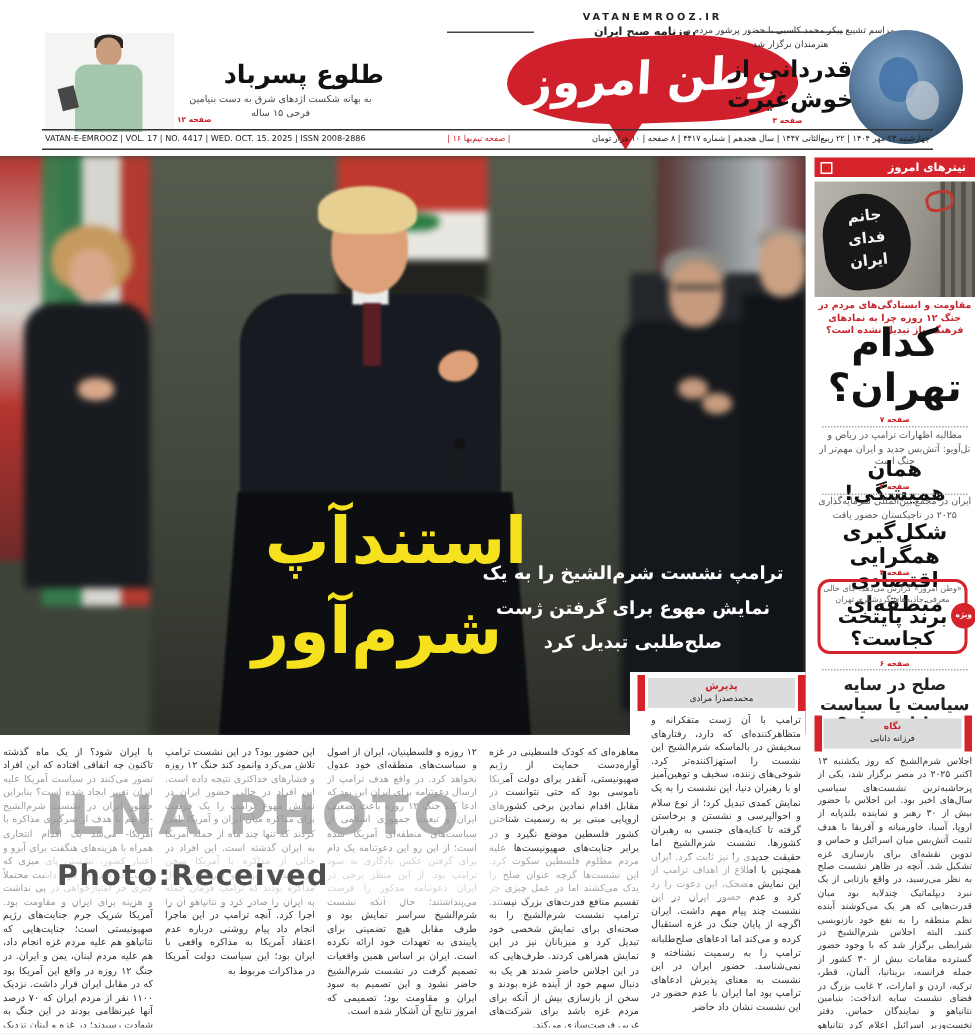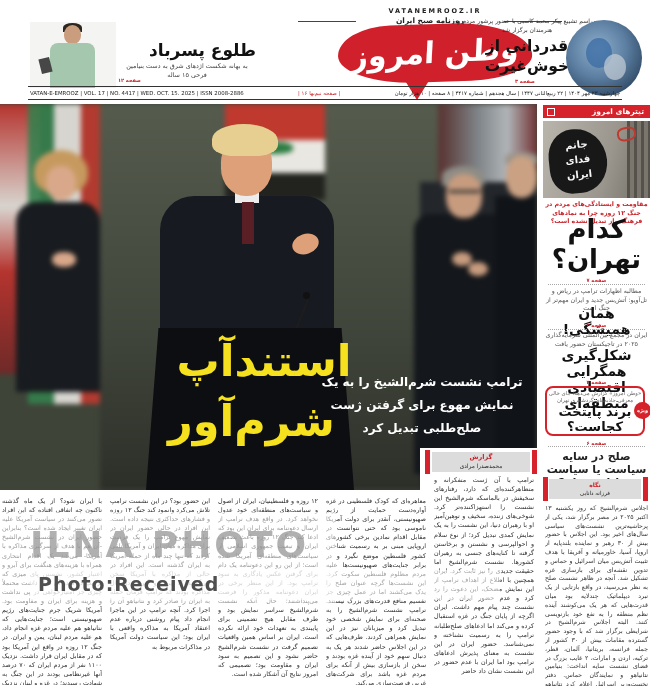--- a/index.html
+++ b/index.html
@@ -231,21 +231,21 @@
   </div>
 
   <div class="abs rtl" id="headline-1">استندآپ</div>
   <div class="abs rtl" id="headline-2">شرم‌آور</div>
   <div class="abs rtl" id="subhead">ترامپ نشست شرم‌الشیخ را به یک نمایش مهوع برای گرفتن ژست صلح‌طلبی تبدیل کرد</div>
 
   <div class="abs" id="photo-notch"></div>
   <div class="abs redbar" id="report-red-l"></div>
   <div class="abs redbar" id="report-red-r"></div>
   <div class="abs" id="report-bar">
-    <span class="lbl rtl">گزارش</span>
+    <span class="lbl rtl">پذیرش</span>
     <span class="auth rtl">محمدصدرا مرادی</span>
   </div>
 
   <div class="abs bodycol" id="col5">ترامپ با آن ژست متفکرانه و متظاهرکننده‌ای که دارد، رفتارهای سخیفش در بالماسکه شرم‌الشیخ این نشست را استهزاکننده‌تر کرد. شوخی‌های زننده، سخیف و توهین‌آمیز او با رهبران دنیا، این نشست را به یک نمایش کمدی تبدیل کرد؛ از نوع سلام و احوالپرسی و نشستن و برخاستن گرفته تا کنایه‌های جنسی به رهبران کشورها. نشست شرم‌الشیخ اما حقیقت جدیدی را نیز ثابت کرد. ایران همچنین با اطلاع از اهداف ترامپ از این نمایش مضحک، این دعوت را رد کرد و عدم حضور ایران در این نشست چند پیام مهم داشت. ایران اگرچه از پایان جنگ در غزه استقبال کرده و می‌کند اما ادعاهای صلح‌طلبانه ترامپ را به رسمیت نشناخته و نمی‌شناسد. حضور ایران در این نشست به معنای پذیرش ادعاهای ترامپ بود اما ایران با عدم حضور در این نشست نشان داد حاضر</div>
   <div class="abs bodycol" id="col4">معاهره‌ای که کودک فلسطینی در غزه آواره‌دست حمایت از رژیم صهیونیستی، آنقدر برای دولت آمریکا ناموسی بود که حتی نتوانست در مقابل اقدام نمادین برخی کشورهای اروپایی مبنی بر به رسمیت شناختن کشور فلسطین موضع نگیرد و در برابر جنایت‌های صهیونیست‌ها علیه مردم مظلوم فلسطین سکوت کرد. این نشست‌ها گرچه عنوان صلح را یدک می‌کشند اما در عمل چیزی جز تقسیم منافع قدرت‌های بزرگ نیستند. ترامپ نشست شرم‌الشیخ را به صحنه‌ای برای نمایش شخصی خود تبدیل کرد و میزبانان نیز در این نمایش همراهی کردند. طرف‌هایی که در این اجلاس حاضر شدند هر یک به دنبال سهم خود از آینده غزه بودند و سخن از بازسازی بیش از آنکه برای مردم غزه باشد برای شرکت‌های غربی فرصت‌سازی می‌کند.</div>
   <div class="abs bodycol" id="col3">۱۲ روزه و فلسطینیان، ایران از اصول و سیاست‌های منطقه‌ای خود عدول نخواهد کرد. در واقع هدف ترامپ از ارسال دعوتنامه برای ایران این بود که ادعا کند جنگ ۱۲ روزه باعث تضعیف ایران و تبعیت جمهوری اسلامی از سیاست‌های منطقه‌ای آمریکا شده است؛ از این رو این دعوتنامه یک دام برای گرفتن عکس یادگاری به سود ترامپ بود. از این منظر برخی در ایران دعوتنامه مذکور را فرصت می‌پنداشتند؛ حال آنکه نشست شرم‌الشیخ سراسر نمایش بود و طرف مقابل هیچ تضمینی برای پایبندی به تعهدات خود ارائه نکرده است. ایران بر اساس همین واقعیات تصمیم گرفت در نشست شرم‌الشیخ حاضر نشود و این تصمیم به سود ایران و مقاومت بود؛ تصمیمی که امروز نتایج آن آشکار شده است.</div>
   <div class="abs bodycol" id="col2">این حضور بود؟ در این نشست ترامپ تلاش می‌کرد وانمود کند جنگ ۱۲ روزه و فشارهای حداکثری نتیجه داده است. این افراد در حالی حضور ایران در نمایش مهوع ترامپ را یک فرصت برای مذاکره میان ایران و آمریکا تلقی کردند که تنها چند ماه از حمله آمریکا به ایران گذشته است. این افراد در حالی از مذاکره با آمریکا سخن می‌گویند که ایران و آمریکا در حال مذاکره بودند که ترامپ فرمان حمله به ایران را صادر کرد و نتانیاهو آن را اجرا کرد. آنچه ترامپ در این ماجرا انجام داد پیام روشنی درباره عدم اعتقاد آمریکا به مذاکره واقعی با ایران بود؛ این سیاست دولت آمریکا در مذاکرات مربوط به</div>
   <div class="abs bodycol" id="col1">با ایران شود؟ از یک ماه گذشته تاکنون چه اتفاقی افتاده که این افراد تصور می‌کنند در سیاست آمریکا علیه ایران تغییر ایجاد شده است؟ بنابراین حضور ایران در نشست شرم‌الشیخ -آن هم با هدف از سرگیری مذاکره با آمریکا- می‌شد یک اقدام انتحاری همراه با هزینه‌های هنگفت برای آبرو و اعتبار کشور. نشستن پای میزی که ترامپ در صدر آن قرار داشت محتملاً چیزی جز امتیازخواهی در پی نداشت و هزینه برای ایران و مقاومت بود. آمریکا شریک جرم جنایت‌های رژیم صهیونیستی است؛ جنایت‌هایی که نتانیاهو هم علیه مردم غزه انجام داد، هم علیه مردم لبنان، یمن و ایران. در جنگ ۱۲ روزه در واقع این آمریکا بود که در مقابل ایران قرار داشت. نزدیک ۱۱۰۰ نفر از مردم ایران که ۷۰ درصد آنها غیرنظامی بودند در این جنگ به شهادت رسیدند؛ در غزه و لبنان نزدیک ۱۰۰ هزار زن و کودک</div>
 
   <div class="abs" id="wm-band1"></div>

